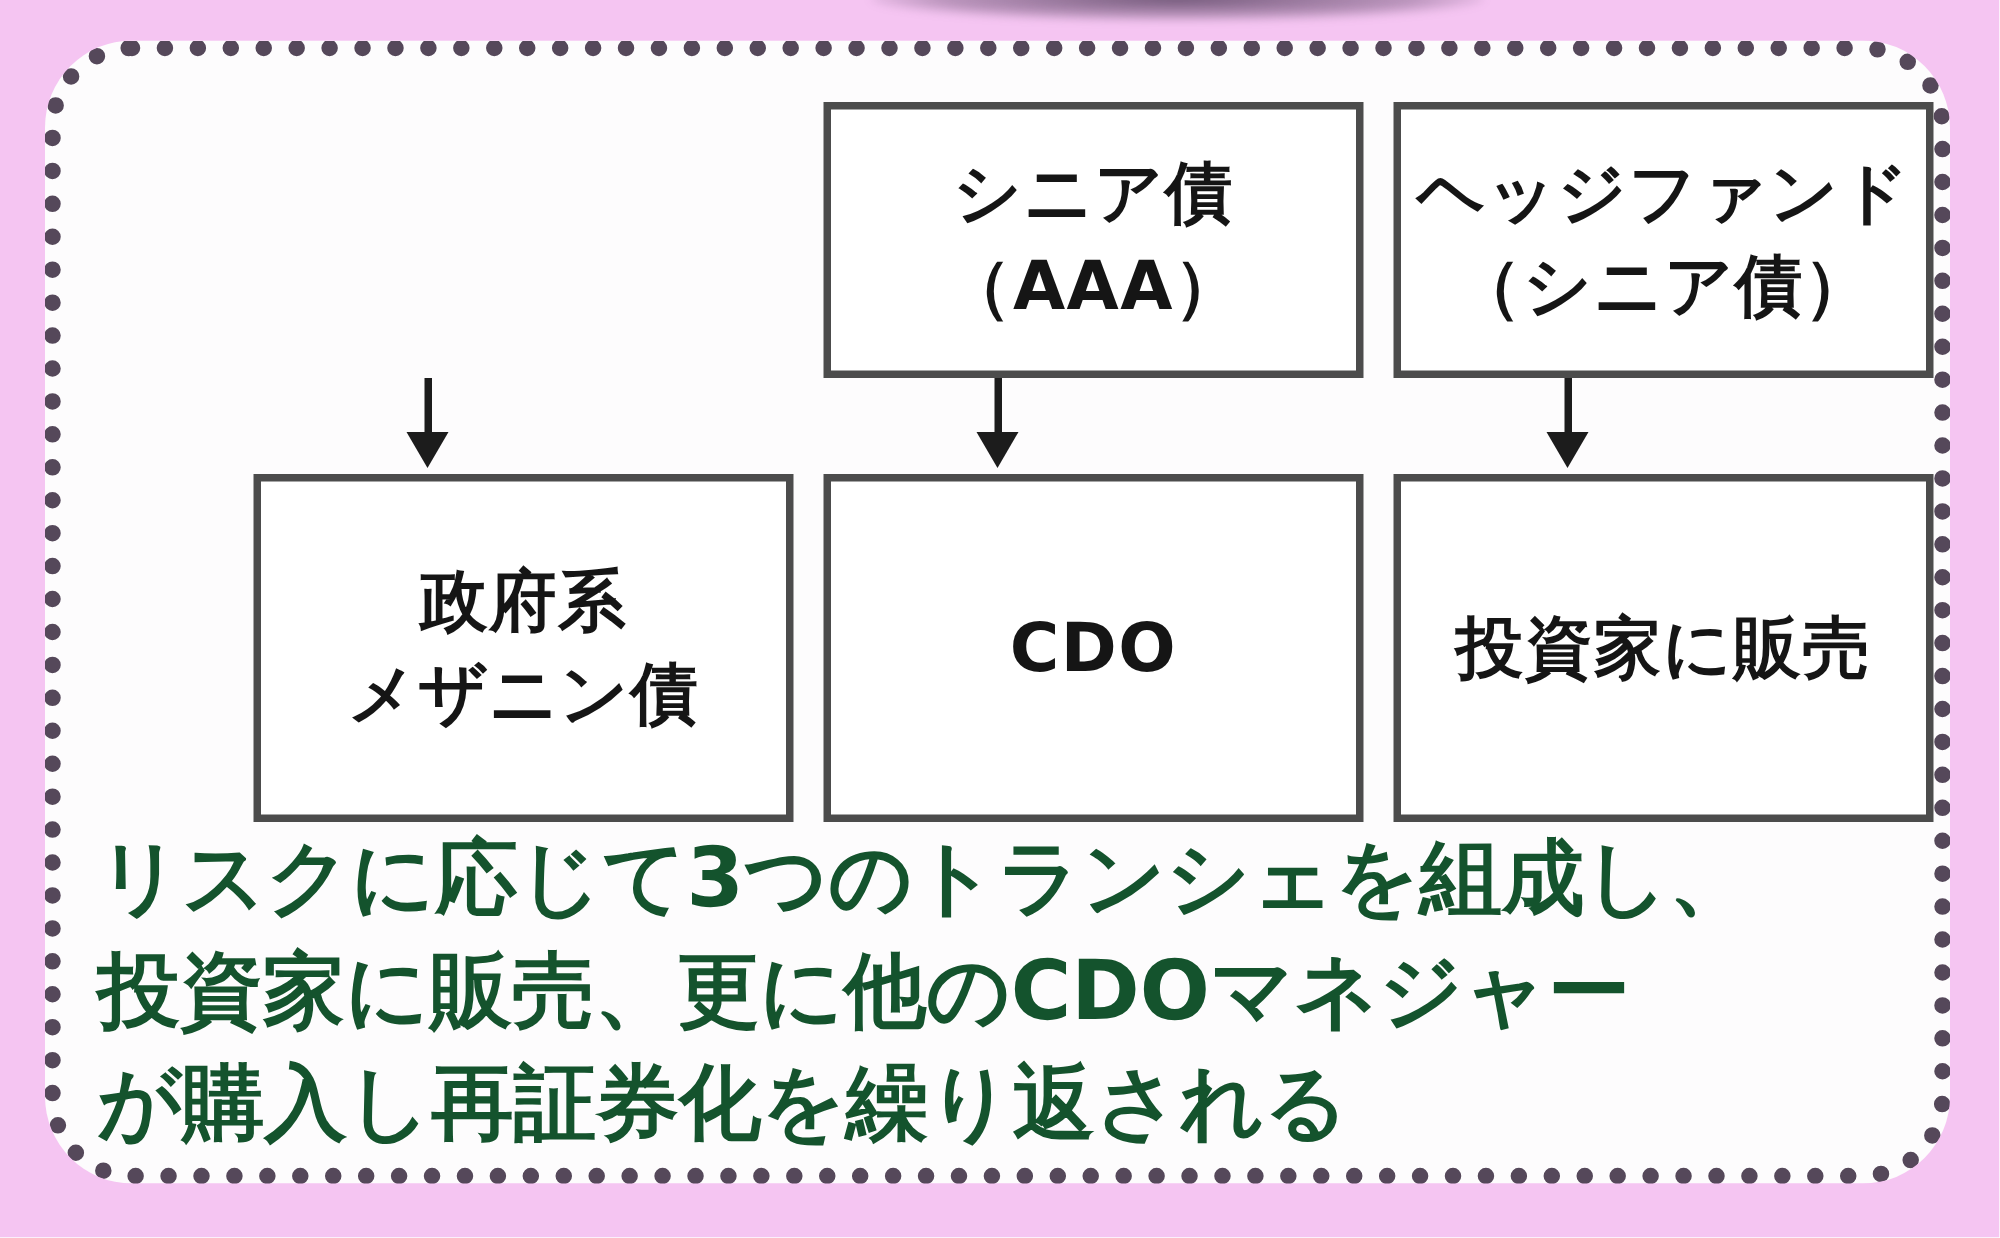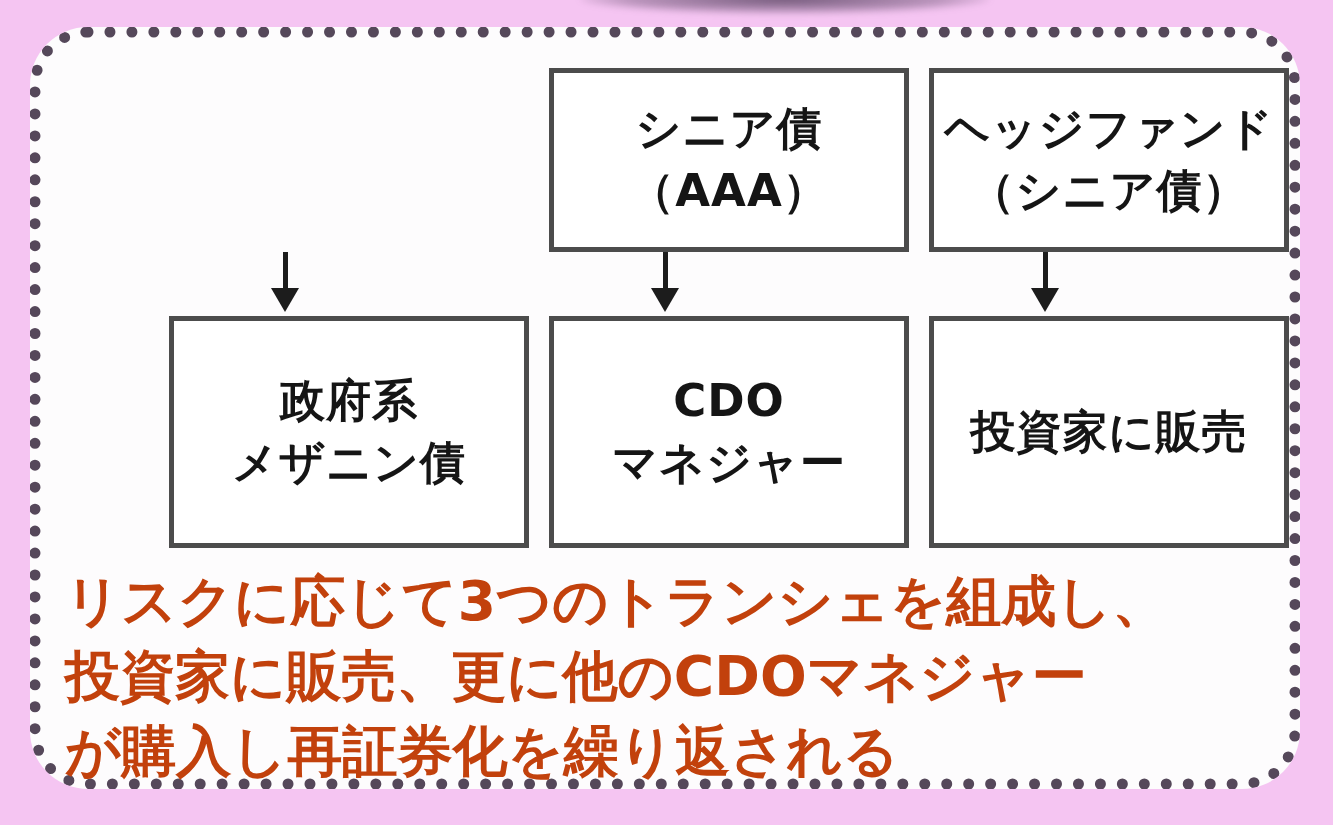--- a/index.html
+++ b/index.html
@@ -83,27 +83,26 @@
     background: #1c1c1c;
   }
   .arrow-head {
     width: 0; height: 0;
     border-left: 14px solid transparent;
     border-right: 14px solid transparent;
     border-top: 24px solid #1c1c1c;
     margin-top: -2px;
   }
   .caption {
-    margin-top: 16px;
     padding-left: 24px;
     padding-right: 10px;
     font-weight: bold;
     font-size: 55px;
     line-height: 75px;
-    color: #c2410c;
+    color: #14532d;
     letter-spacing: 0px;
     white-space: nowrap;
   }
 </style>
 </head>
 <body>
 
 <div class="canvas">
   <div class="top-smear"></div>
 
@@ -136,21 +135,20 @@
         </div>
       </div>
 
       <div class="box-row">
         <div class="dbox buyer">
           <div>政府系</div>
           <div>メザニン債</div>
         </div>
         <div class="dbox buyer">
           <div>CDO</div>
-          <div>マネジャー</div>
         </div>
         <div class="dbox buyer">
           <div>投資家に販売</div>
         </div>
       </div>
 
       <div class="caption">
         <div>リスクに応じて3つのトランシェを組成し、</div>
         <div>投資家に販売、更に他のCDOマネジャー</div>
         <div>が購入し再証券化を繰り返される</div>

